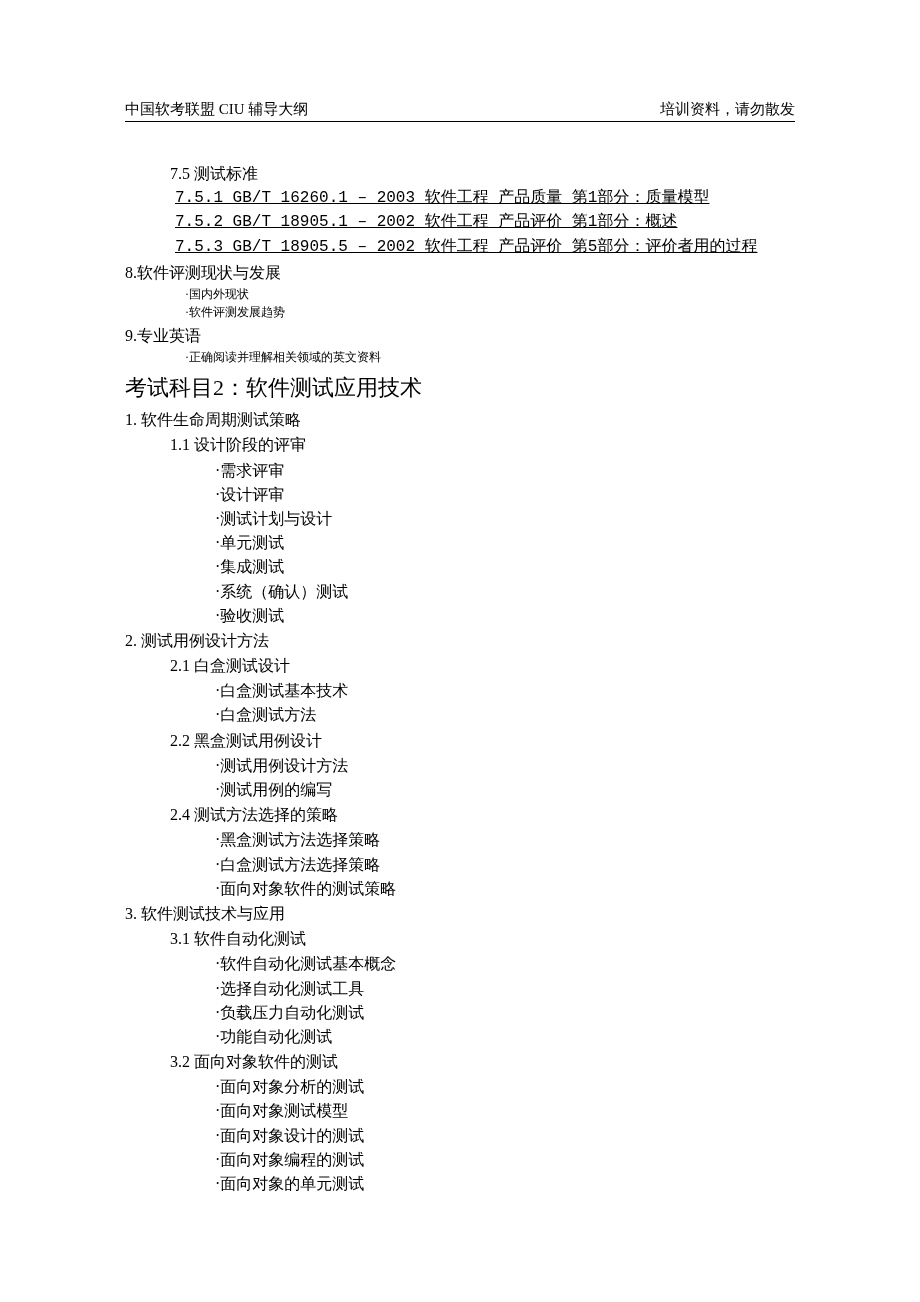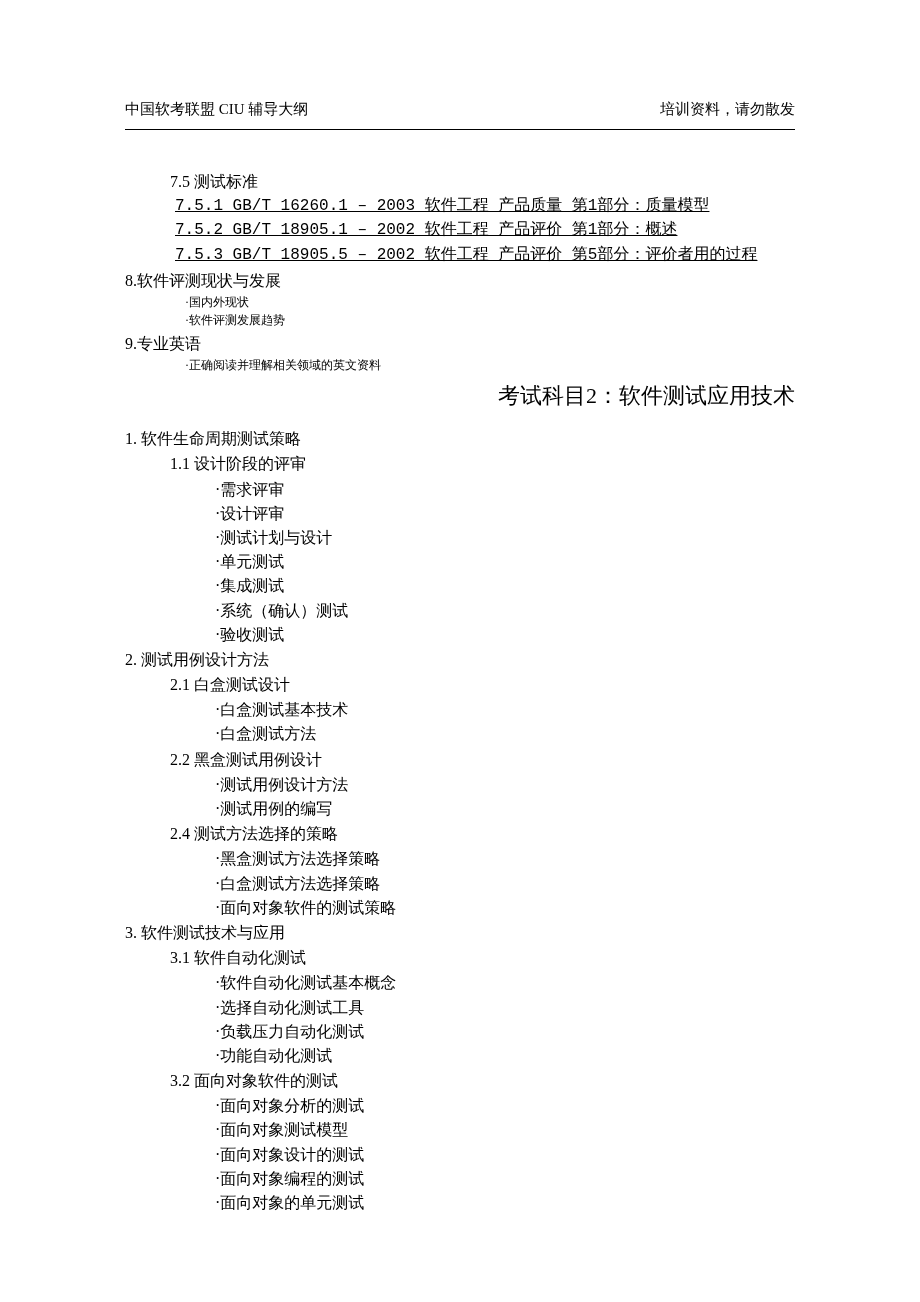--- a/index.html
+++ b/index.html
@@ -11,21 +11,21 @@
     color: #000;
     width: 920px;
   }
   .page {
     padding: 100px 125px 40px 125px;
   }
   .header-row {
     display: flex;
     justify-content: space-between;
     font-size: 15px;
-    padding-bottom: 10px;
+    padding-bottom: 2px;
     border-bottom: 1px solid #000;
     margin-bottom: 40px;
   }
   .content {
     line-height: 1.45;
   }
   .lvl-h {
     font-size: 16px;
     margin: 2px 0 2px 0;
   }
@@ -42,22 +42,22 @@
   .lvl-bullet {
     font-size: 12px;
     margin: 1px 0 1px 60px;
   }
   .lvl-bullet2 {
     font-size: 16px;
     margin: 1px 0 1px 90px;
   }
   .subject-title {
     font-size: 22px;
-    text-align: right;
-    margin: 6px 0 15px 0;
+    text-align: left;
+    margin: 6px 0 4px 0;
   }
 </style>
 </head>
 <body>
 
 <div class="page">
   <div class="header-row">
     <span>中国软考联盟 CIU 辅导大纲</span>
     <span>培训资料，请勿散发</span>
   </div>

